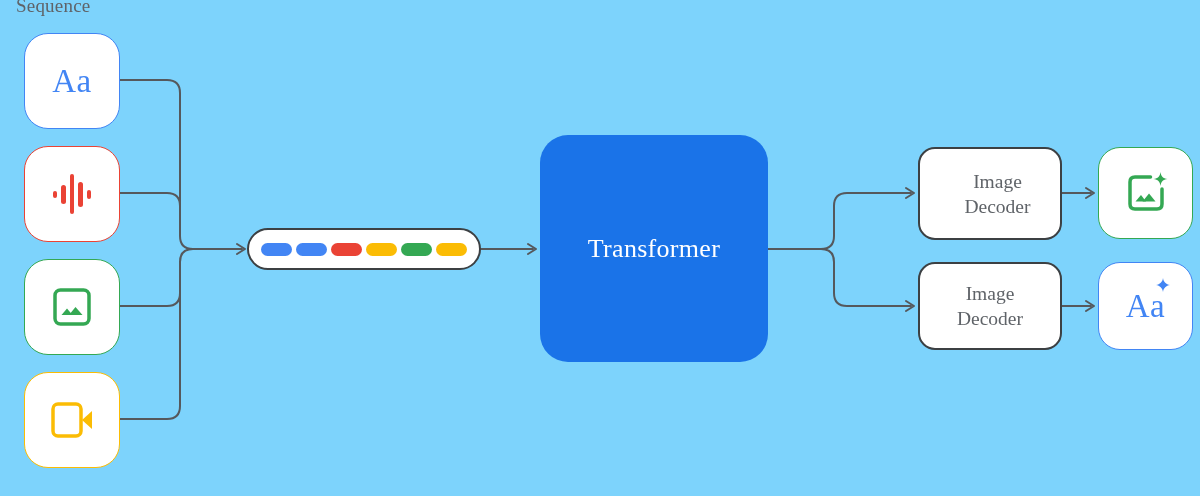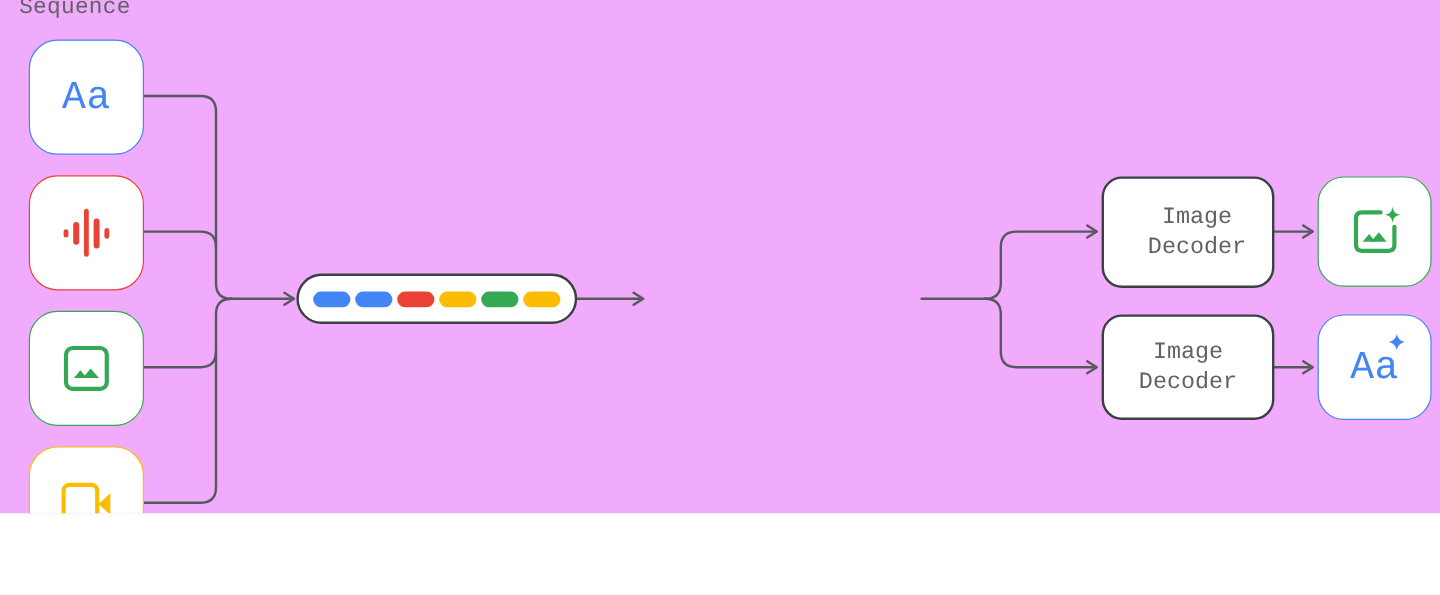--- a/index.html
+++ b/index.html
@@ -1,18 +1,18 @@
 <!DOCTYPE html>
 <html><head>
 <meta charset="utf-8">
 <style>
   html,body{margin:0;padding:0;background:#fff;}
   .canvas{
-    position:relative;width:1200px;height:428px;background:#f0abfc;overflow:hidden;
-    font-family:Liberation Mono, monospace;
+    position:relative;width:1200px;height:496px;background:#7dd3fc;overflow:hidden;
+    font-family:Liberation Serif, serif;
   }
   .seq-label{
     position:absolute;left:16px;top:-5px;font-size:19px;color:#5f6368;letter-spacing:.2px;
   }
   .wires{position:absolute;left:0;top:0;width:1200px;height:496px;}
   .wire{fill:none;stroke:#55585c;stroke-width:2;stroke-linecap:round;}
   .chev{fill:none;stroke:#55585c;stroke-width:2;stroke-linecap:round;stroke-linejoin:round;}
 
   .in-box{
     position:absolute;left:24px;width:94px;height:94px;border-radius:24px;
@@ -118,20 +118,23 @@
 
   <div class="token-pill">
     <span class="tok" style="background-color: rgb(66, 133, 244);"></span>
     <span class="tok" style="background-color: rgb(66, 133, 244);"></span>
     <span class="tok" style="background-color: rgb(234, 67, 53);"></span>
     <span class="tok" style="background-color: rgb(251, 188, 4);"></span>
     <span class="tok" style="background-color: rgb(52, 168, 83);"></span>
     <span class="tok" style="background-color: rgb(251, 188, 4);"></span>
   </div>
 
+  <div class="transformer" style="background-color: rgb(26, 115, 232);">
+    <span>Transformer</span>
+  </div>
 
   <div class="decoder dec-image">
     <span>Image</span>
     <span>Decoder</span>
   </div>
   <div class="decoder dec-text">
     <span>Image</span>
     <span>Decoder</span>
   </div>
 

